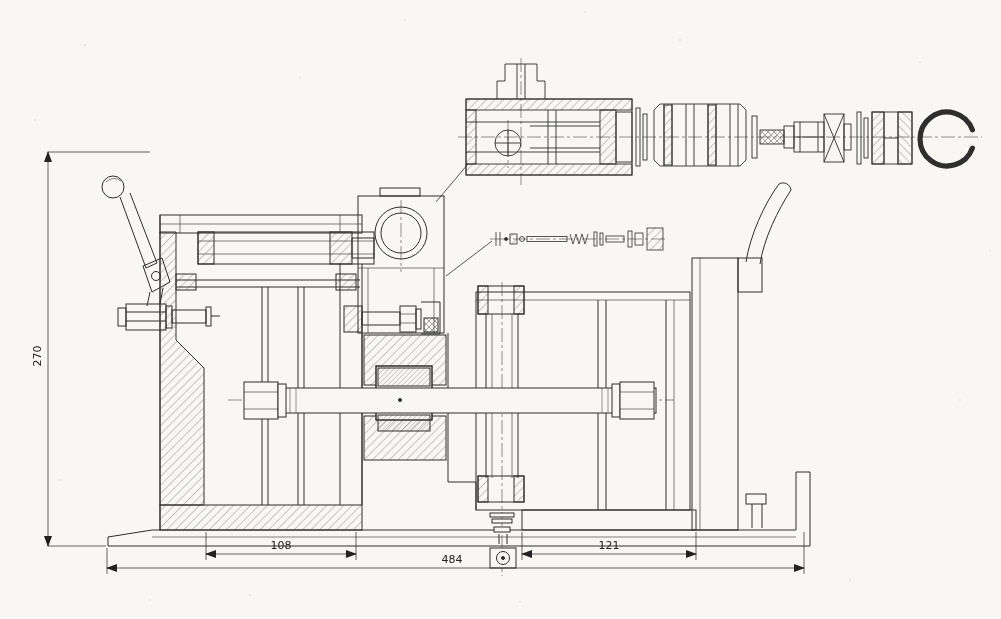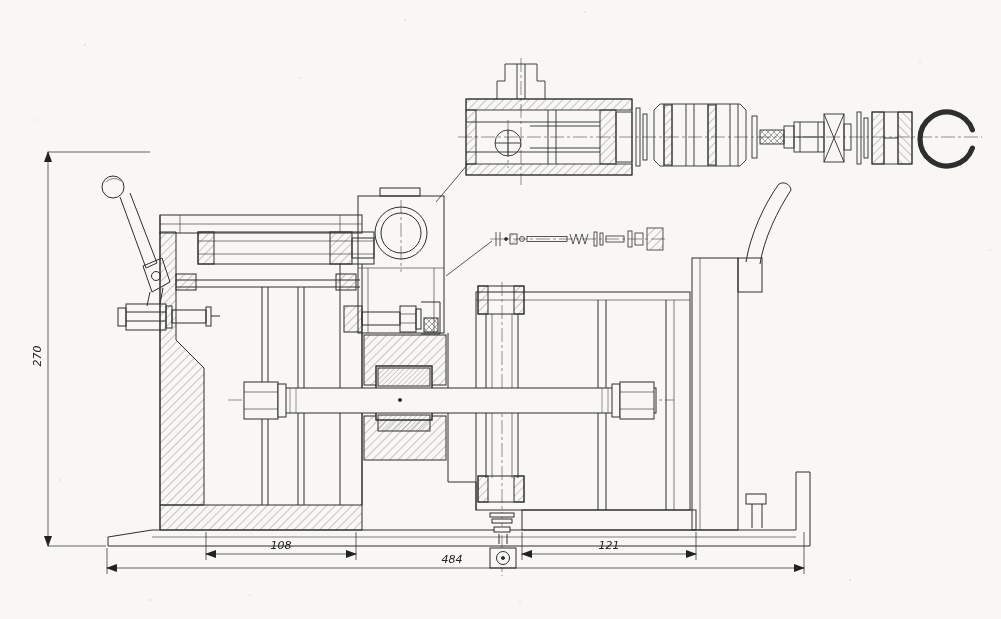--- a/index.html
+++ b/index.html
@@ -1,20 +1,19 @@
 <!DOCTYPE html>
 <html><head>
 <meta charset="utf-8">
 <style>
   html,body{margin:0;padding:0;background:#e9e8e4;}
   .page{
     width:1001px;height:619px;position:relative;overflow:hidden;
     background:#f8f7f4;
     font-family:"DejaVu Sans", sans-serif;
-    font-style:italic;
   }
   svg{display:block;}
   .dimtext{
     font-family:"DejaVu Sans", sans-serif;
     font-size:11px;
     fill:#222;
   }
 </style>
 </head>
 <body>

